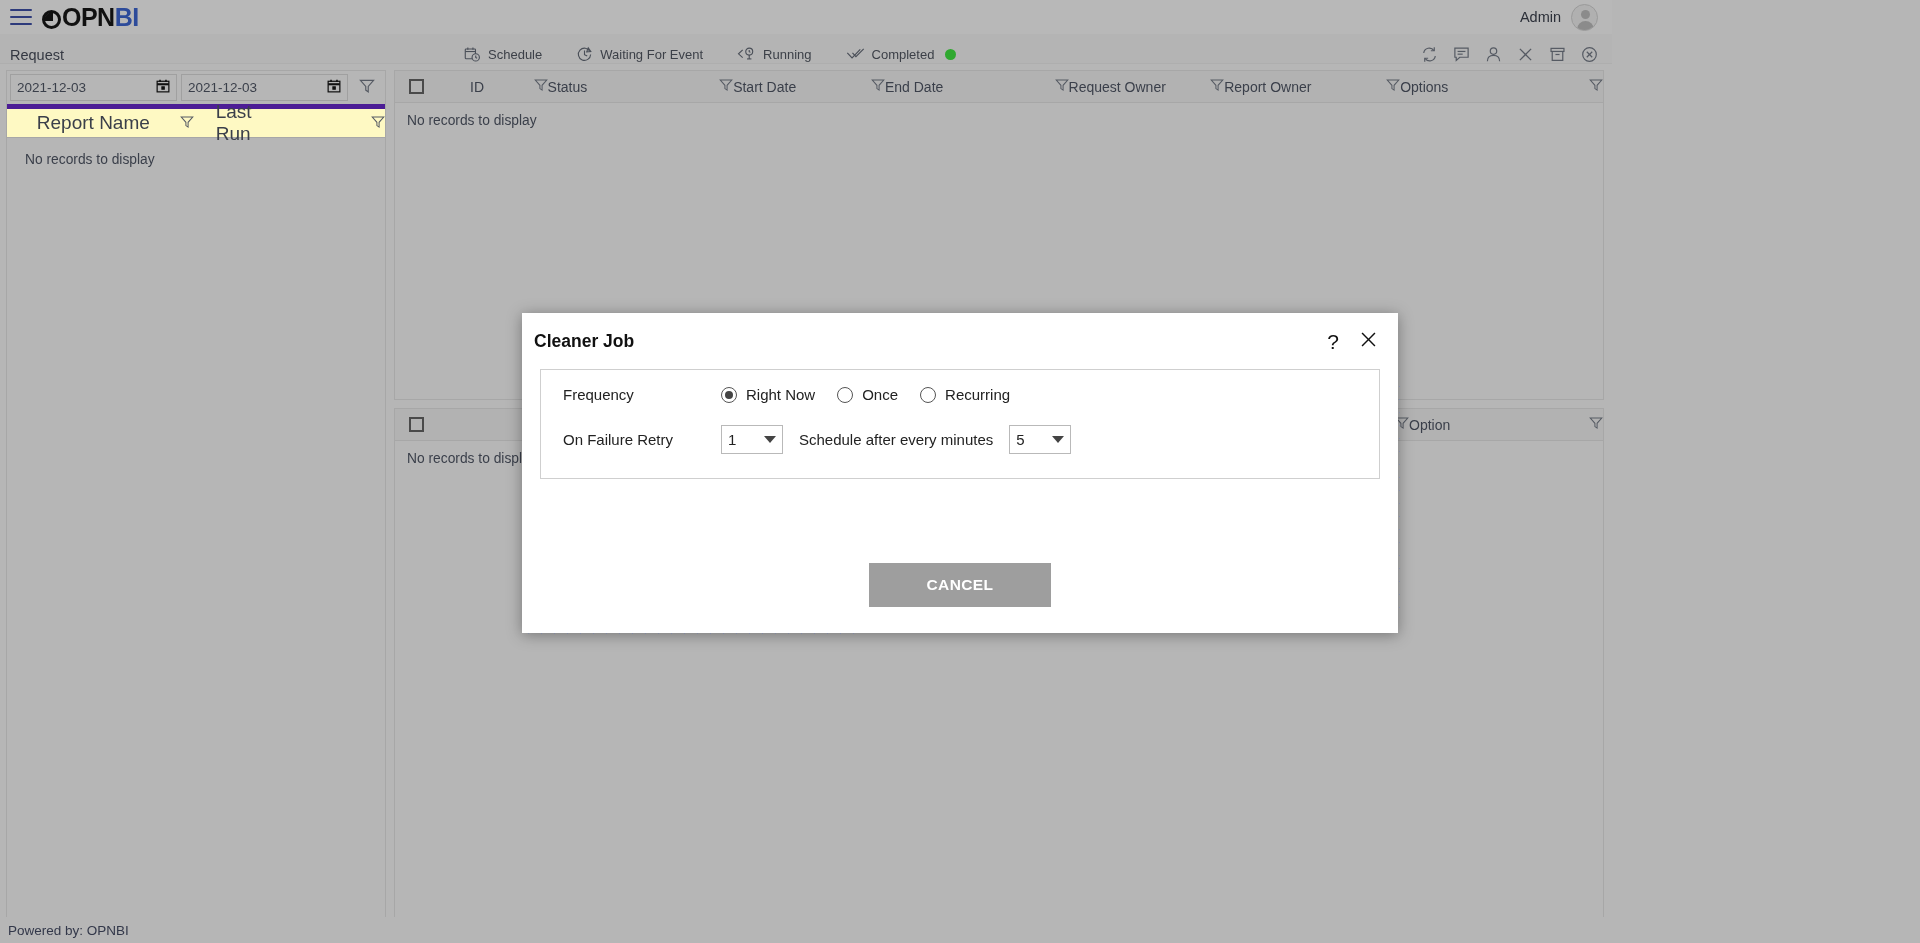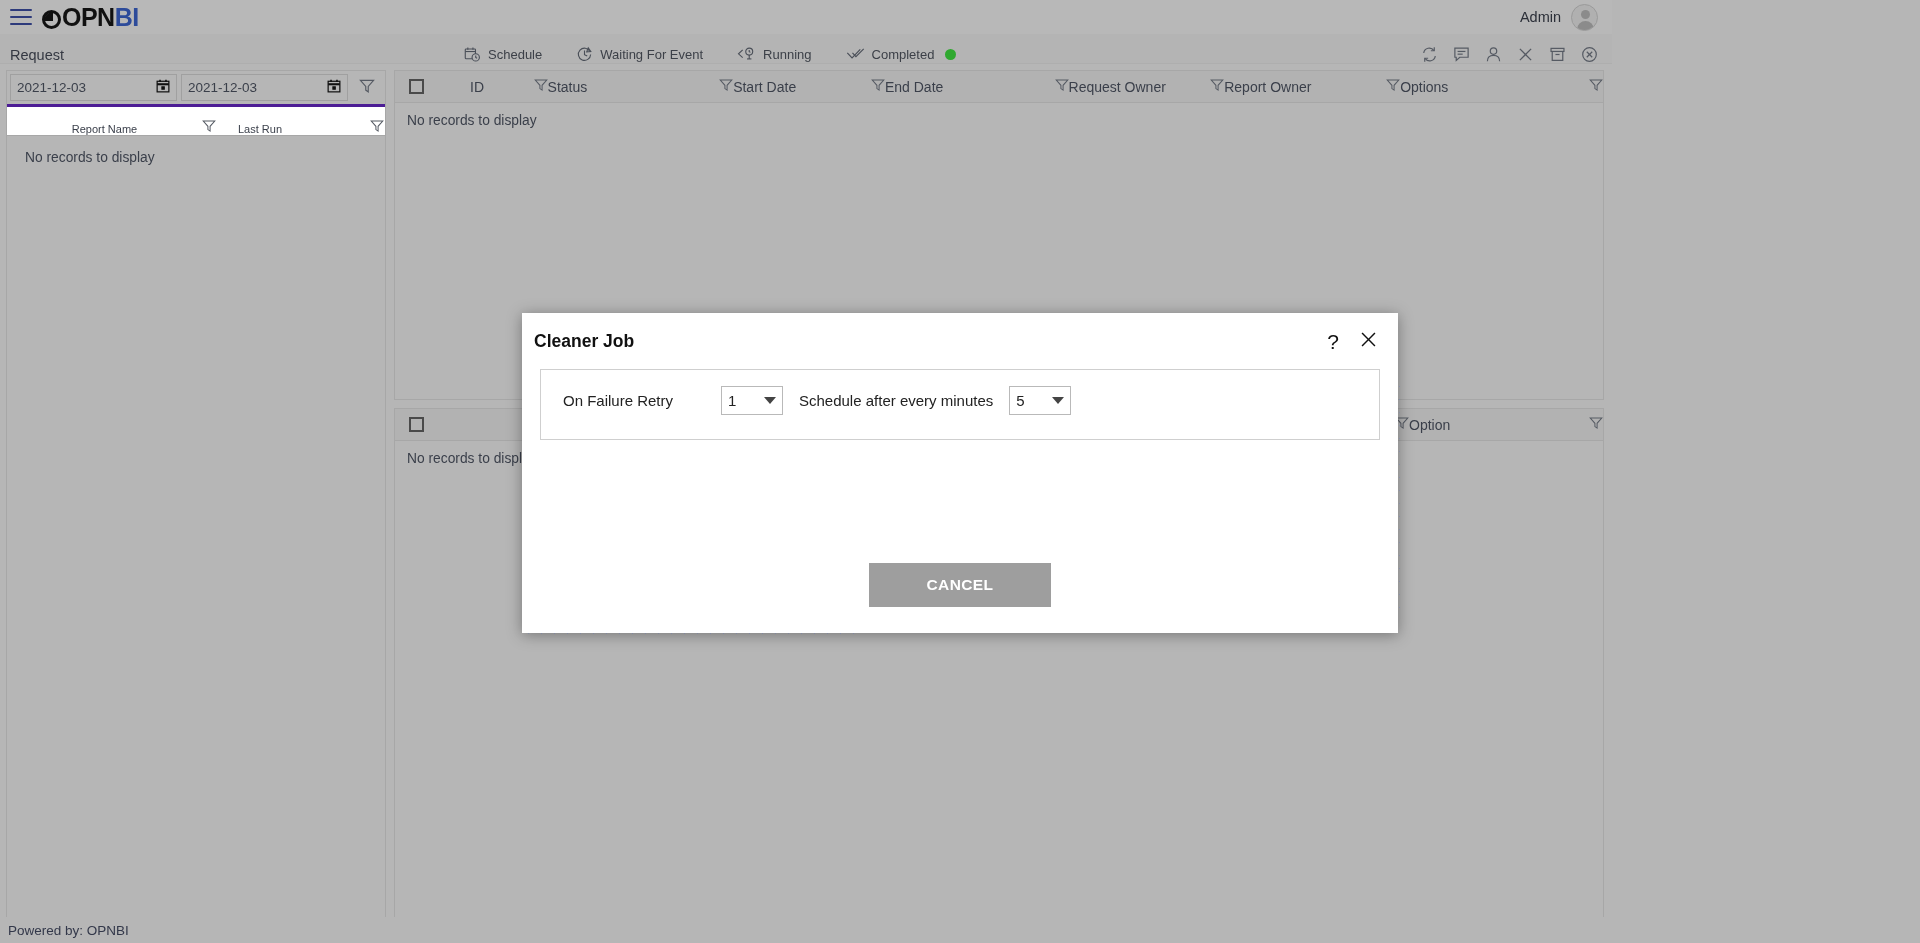--- a/index.html
+++ b/index.html
@@ -83,36 +83,36 @@
   .body {
     flex: 1 1 auto; display:flex; gap: 8px;
     padding: 6px 8px 0 6px; min-height: 0;
   }
   .left-pane {
     width: 380px; flex: 0 0 380px;
     display:flex; flex-direction: column;
     border: 1px solid #a7a7a7; background: #b6b6b6;
     height: 866px;
   }
-  .daterow { display:flex; border-bottom: 3px solid #4c1d95; }
+  .daterow { display:flex; border-bottom: 5px solid #4c1d95; }
   .dateinput {
     flex: 1 1 50%; height: 27px; display:flex; align-items:center;
     border: 1px solid #a0a0a0; margin: 3px 1px 3px 3px;
     background: #b6b6b6; padding: 0 6px; font-size: 13.5px; color:#3a3f4a;
     position: relative;
   }
   .dateinput:last-of-type { margin: 3px 3px 3px 1px; }
   .dateinput .cal { margin-left:auto; }
   .filter-btn {
     width: 36px; flex: 0 0 36px; display:flex; align-items:center; justify-content:center;
   }
   .grid-head {
-    display:flex; align-items:flex-end; height: 29px;
-    background:#ffffff; border-bottom:1px solid #a7a7a7;
-    font-size: 11px;
+    display:flex; align-items:center; height: 29px;
+    background:#fef9c3; border-bottom:1px solid #a7a7a7;
+    font-size: 19px;
   }
   .gh-cell { display:flex; align-items:center; gap: 24px; }
   .gh-label { color:#3a3f4a; }
   .grid-body { flex:1 1 auto; padding: 14px 0 0 18px; font-size: 13.8px; color:#3a3f4a; }
 
   .right-pane { flex: 1 1 auto; display:flex; flex-direction:column; gap: 8px; min-width:0; height: 866px;}
   .panel {
     border: 1px solid #a7a7a7; background:#b6b6b6;
     display:flex; flex-direction: column; min-height: 0;
   }
@@ -504,20 +504,37 @@
             <line x1="3.2" y1="3.2" x2="16.8" y2="16.8"></line>
             <line x1="16.8" y1="3.2" x2="3.2" y2="16.8"></line>
           </svg>
         </span>
       </div>
     </div>
 
     <div class="modal-body">
       <div class="fieldset">
 
+        <div class="frow">
+          <div class="flabel">Frequency</div>
+          <div class="radio-group">
+            <label class="radio checked">
+              <span class="circle"></span>
+              <span>Right Now</span>
+            </label>
+            <label class="radio">
+              <span class="circle"></span>
+              <span>Once</span>
+            </label>
+            <label class="radio">
+              <span class="circle"></span>
+              <span>Recurring</span>
+            </label>
+          </div>
+        </div>
 
         <div class="frow">
           <div class="flabel">On Failure Retry</div>
           <div class="select">
             <span>1</span>
             <span class="caret"></span>
           </div>
           <span class="mid-label">Schedule after every minutes</span>
           <div class="select">
             <span>5</span>

